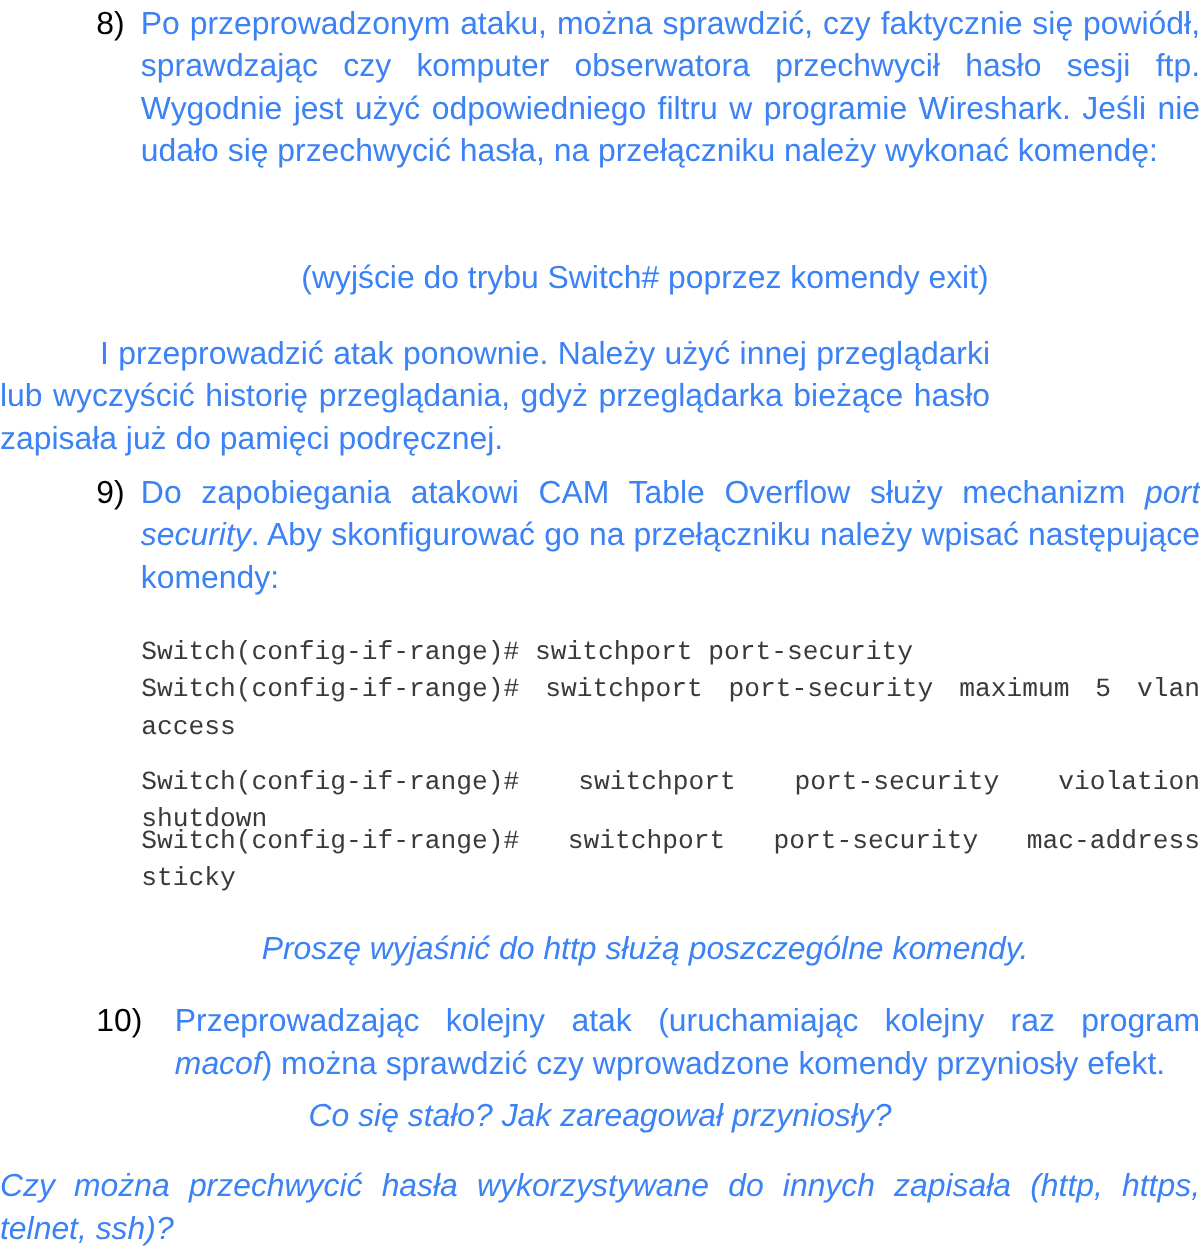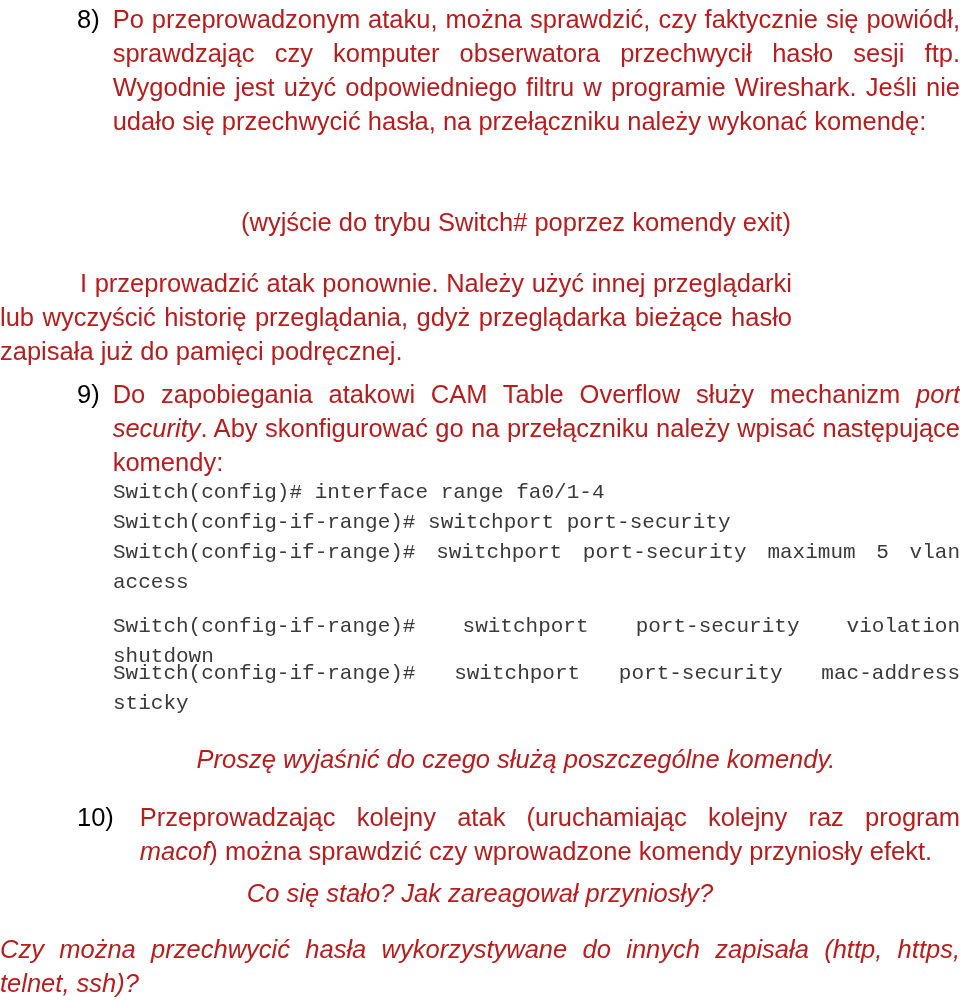--- a/index.html
+++ b/index.html
@@ -24,21 +24,21 @@
     box-sizing: border-box;
     padding: 0;
   }
 
   
   .para {
     font-size: 25.5px;
     line-height: 34px;
     text-align: justify;
     text-justify: inter-word;
-    color: #b91c1c;
+    color: #3b82f6;
     margin: 0;
   }
   .para.nojust { text-align: center; }
 
   .italic { font-style: italic; }
   .it { font-style: italic; }
 
   
   .mono {
     font-family: "Liberation Mono", "DejaVu Sans Mono", monospace;
@@ -110,42 +110,39 @@
   </div>
 
   <div class="row ind-77" style="top:377px; width:883px;">
     <div class="item">
       <span class="num">9)</span>
       <span style="display:inline-block;width:13px;flex:0 0 13px;"></span>
       <div class="body para"><span>Do zapobiegania atakowi CAM Table Overflow służy mechanizm </span><span class="it">port security</span><span>. Aby skonfigurować go na przełączniku należy wpisać następujące komendy:</span></div>
     </div>
   </div>
 
-  <div class="row ind-113" style="top:478px; width:847px;">
-    <div class="mono">Switch(config)# interface range fa0/1-4</div>
-  </div>
 
   <div class="row ind-113" style="top:508px; width:847px;">
     <div class="mono">Switch(config-if-range)# switchport port-security</div>
   </div>
 
   <div class="row ind-113" style="top:538px; width:847px;">
     <div class="mono just">Switch(config-if-range)# switchport port-security maximum 5 vlan access</div>
   </div>
 
   <div class="row ind-113" style="top:612px; width:847px;">
     <div class="mono just">Switch(config-if-range)# switchport port-security violation shutdown</div>
   </div>
 
   <div class="row ind-113" style="top:659px; width:847px;">
     <div class="mono just">Switch(config-if-range)# switchport port-security mac-address sticky</div>
   </div>
 
   <div class="row ind-72" style="top:742px; width:888px;">
-    <div class="para nojust italic">Proszę wyjaśnić do czego służą poszczególne komendy.</div>
+    <div class="para nojust italic">Proszę wyjaśnić do http służą poszczególne komendy.</div>
   </div>
 
   <div class="row ind-77" style="top:800px; width:883px;">
     <div class="item">
       <span class="num">10)</span>
       <span style="display:inline-block;width:26px;flex:0 0 26px;"></span>
       <div class="body para"><span>Przeprowadzając kolejny atak (uruchamiając kolejny raz program </span><span class="it">macof</span><span>)  można sprawdzić czy wprowadzone komendy przyniosły efekt.</span></div>
     </div>
   </div>
 

